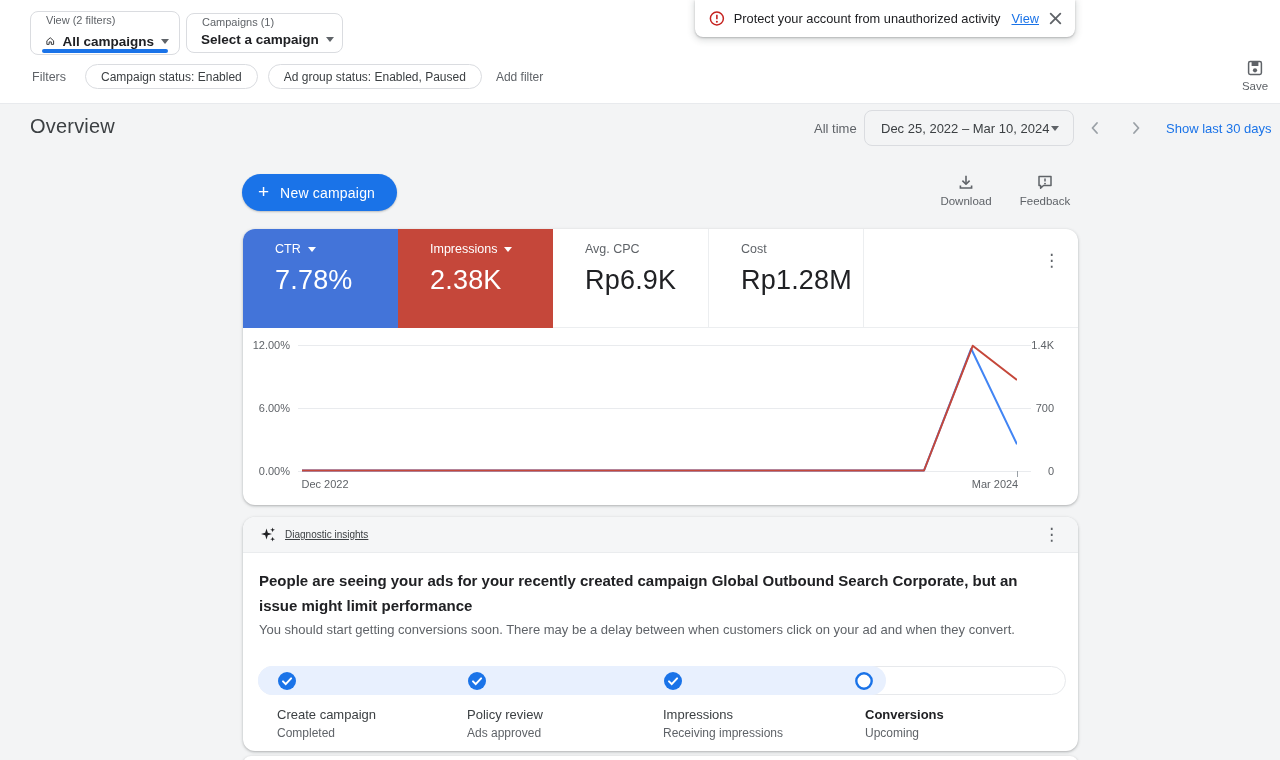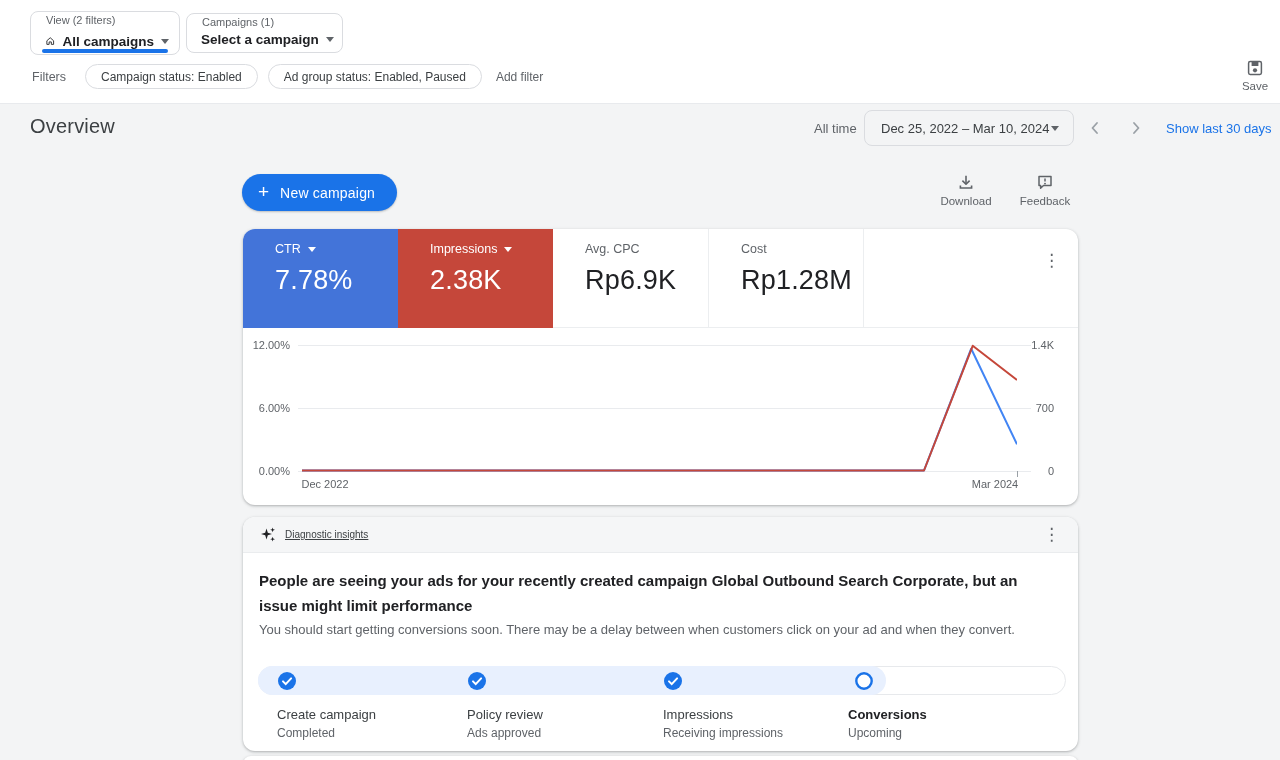--- a/index.html
+++ b/index.html
@@ -135,20 +135,34 @@
     <div class="save-block">
       <svg width="18" height="18" viewBox="0 0 18 18">
         <rect x="2.6" y="2.6" width="12.8" height="12.8" rx="1.6" fill="none" stroke="#5f6368" stroke-width="1.5"></rect>
         <rect x="5.6" y="2.8" width="6.8" height="4.2" fill="#5f6368"></rect>
         <circle cx="9" cy="11.3" r="2.1" fill="#5f6368"></circle>
       </svg>
       <span class="icon-label">Save</span>
     </div>
   </div>
 
+  <div class="banner">
+    <svg width="17" height="17" viewBox="0 0 16 16">
+      <circle cx="8" cy="8" r="6.6" fill="none" stroke="#c5221f" stroke-width="1.5"></circle>
+      <line x1="8" y1="4.3" x2="8" y2="8.8" stroke="#c5221f" stroke-width="1.6"></line>
+      <circle cx="8" cy="11.2" r="1" fill="#c5221f"></circle>
+    </svg>
+    <span class="banner-text">Protect your account from unauthorized activity</span>
+    <span class="banner-link">View</span>
+    <span class="banner-close">
+      <svg width="15" height="15" viewBox="0 0 14 14">
+          <path d="M2.5 2.5 L11.5 11.5 M11.5 2.5 L2.5 11.5" stroke="#5f6368" stroke-width="1.7" stroke-linecap="round"></path>
+        </svg>
+    </span>
+  </div>
 
   <div class="page-title">Overview</div>
   <div class="date-preset">All time</div>
   <div class="date-box">
     <span class="date-text">Dec 25, 2022 – Mar 10, 2024</span>
     <span class="caret"></span>
   </div>
   <svg class="chev left" viewBox="0 0 16 16">
       <path d="M10 3 L5.5 8 L10 13" fill="none" stroke="#9aa0a6" stroke-width="1.8" stroke-linecap="round" stroke-linejoin="round"></path>
     </svg>
@@ -274,21 +288,21 @@
       <div class="step-status">Completed</div>
     </div>
     <div class="step-block" style="left:224px">
       <div class="step-title">Policy review</div>
       <div class="step-status">Ads approved</div>
     </div>
     <div class="step-block" style="left:420px">
       <div class="step-title">Impressions</div>
       <div class="step-status">Receiving impressions</div>
     </div>
-    <div class="step-block" style="left:605px">
+    <div class="step-block" style="left:622px">
       <div class="step-title bold">Conversions</div>
       <div class="step-status">Upcoming</div>
     </div>
   </div>
 
   <div class="card bottom-sliver"></div>
 
 </div>
 
 </body></html>

